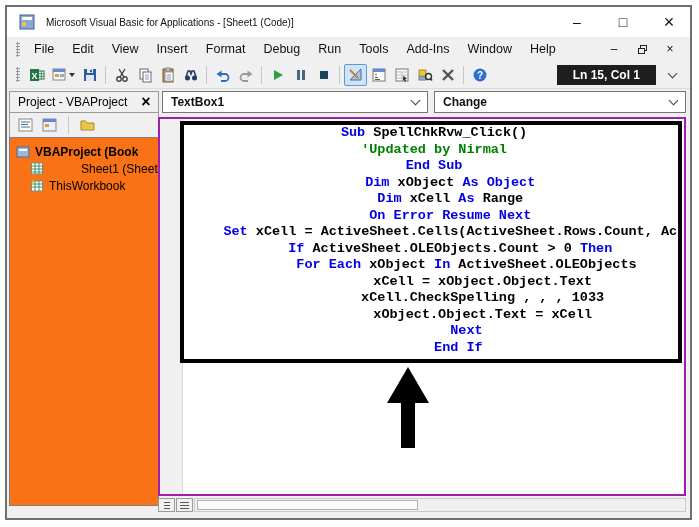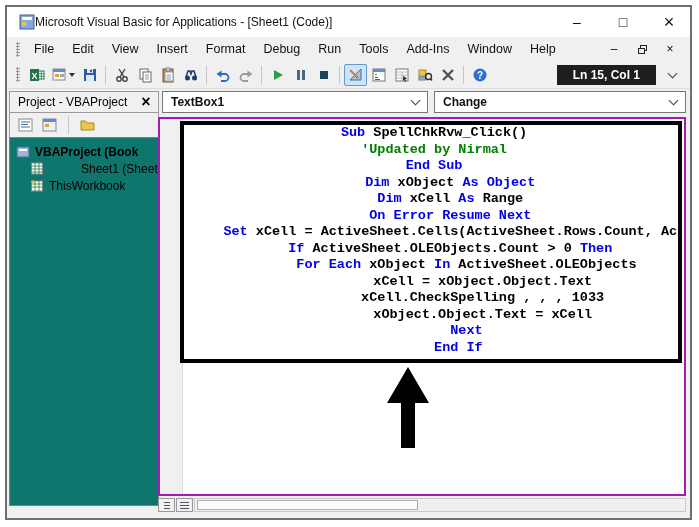--- a/index.html
+++ b/index.html
@@ -4,21 +4,21 @@
 <style>
   * { box-sizing: border-box; margin: 0; padding: 0; }
   html,body { width:699px; height:527px; background:#fff; overflow:hidden;
     font-family:"Liberation Sans","DejaVu Sans",sans-serif; }
   .frame { position:absolute; left:5px; top:5px; width:687px; height:515px;
     border:2px solid #6f6f6f; background:#f0f0f0; }
 
   
   .titlebar { height:30px; background:#fff; display:flex; align-items:center; padding:0 6px 0 12px; }
   .app-icon { width:16px; height:16px; display:flex; }
-  .title { font-size:12px; color:#111; margin-left:0; white-space:nowrap; }
+  .title { font-size:10px; color:#111; margin-left:11px; white-space:nowrap; }
   .win-controls { margin-left:auto; display:flex; gap:16px; }
   .wbtn { width:30px; height:24px; display:flex; align-items:center; justify-content:center;
     font-size:14px; color:#111; cursor:default; }
   .wbtn.close { font-size:18px; }
 
   
   .menubar { height:24px; display:flex; align-items:center; background:#f0f0f0; padding:8px 4px; }
   .grip { width:4px; height:15px; margin:0 5px;
     background-image:radial-gradient(#9a9a9a 1px, transparent 1.2px); background-size:3px 3px; }
   .menu-item { padding:3px 9px; font-size:12.5px; color:#111; white-space:nowrap; }
@@ -48,21 +48,21 @@
   .main { position:absolute; left:0; right:0; top:82px; bottom:0; }
 
   
   .project-panel { position:absolute; left:2px; top:2px; width:150px; bottom:12px; display:flex; flex-direction:column; }
   .pp-header { height:22px; display:flex; align-items:center; padding:0 3px 0 8px; font-size:12px;
     background:#f0f0f0; border:1px solid #9a9a9a; }
   .pp-close { margin-left:auto; font-weight:bold; font-size:16px; width:18px; text-align:center; color:#000; }
   .pp-toolbar { height:24px; display:flex; align-items:center; gap:5px; padding:0 6px;
     background:#f0f0f0; border-left:1px solid #9a9a9a; border-right:1px solid #9a9a9a; }
   .ppbtn { width:19px; height:19px; display:flex; align-items:center; justify-content:center; }
-  .pp-tree { flex:1; background:#0f766e; border:1px solid #808080; padding-top:5px; overflow:hidden; }
+  .pp-tree { flex:1; background:#f97316; border:1px solid #808080; padding-top:5px; overflow:hidden; }
   .tree-item { display:flex; align-items:center; height:17px; font-size:12px; white-space:nowrap; }
   .tree-item.bold .tlabel { font-weight:bold; }
   .ticon { width:16px; height:14px; margin-right:3px; display:flex; flex:none; }
   .tlabel { overflow:hidden; }
 
   
   .code-region { position:absolute; left:151px; top:2px; right:4px; bottom:6px; }
   .combo { position:absolute; top:0; height:22px; background:#fff; border:1px solid #767676;
     display:flex; align-items:center; padding:0 8px; font-size:12px; font-weight:bold; color:#111; }
   .combo-object { left:4px; width:266px; }

